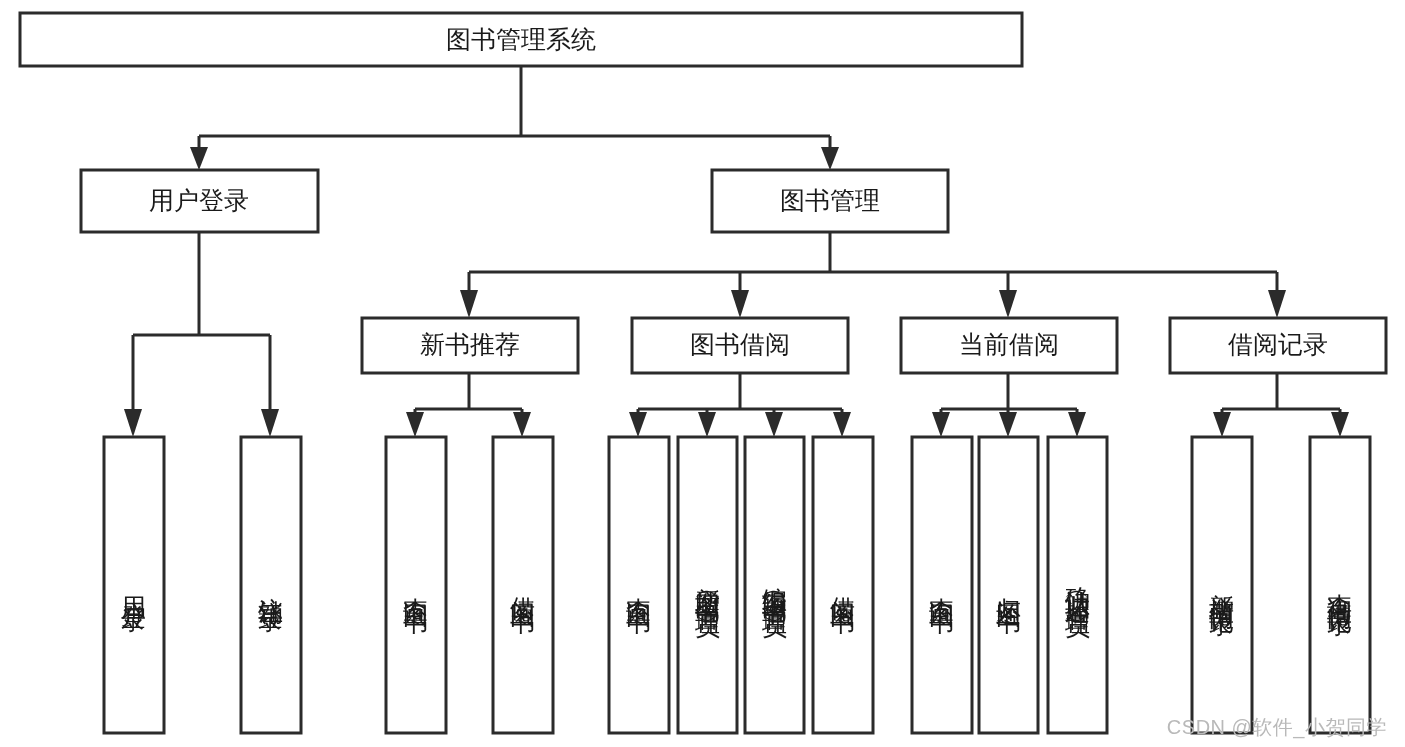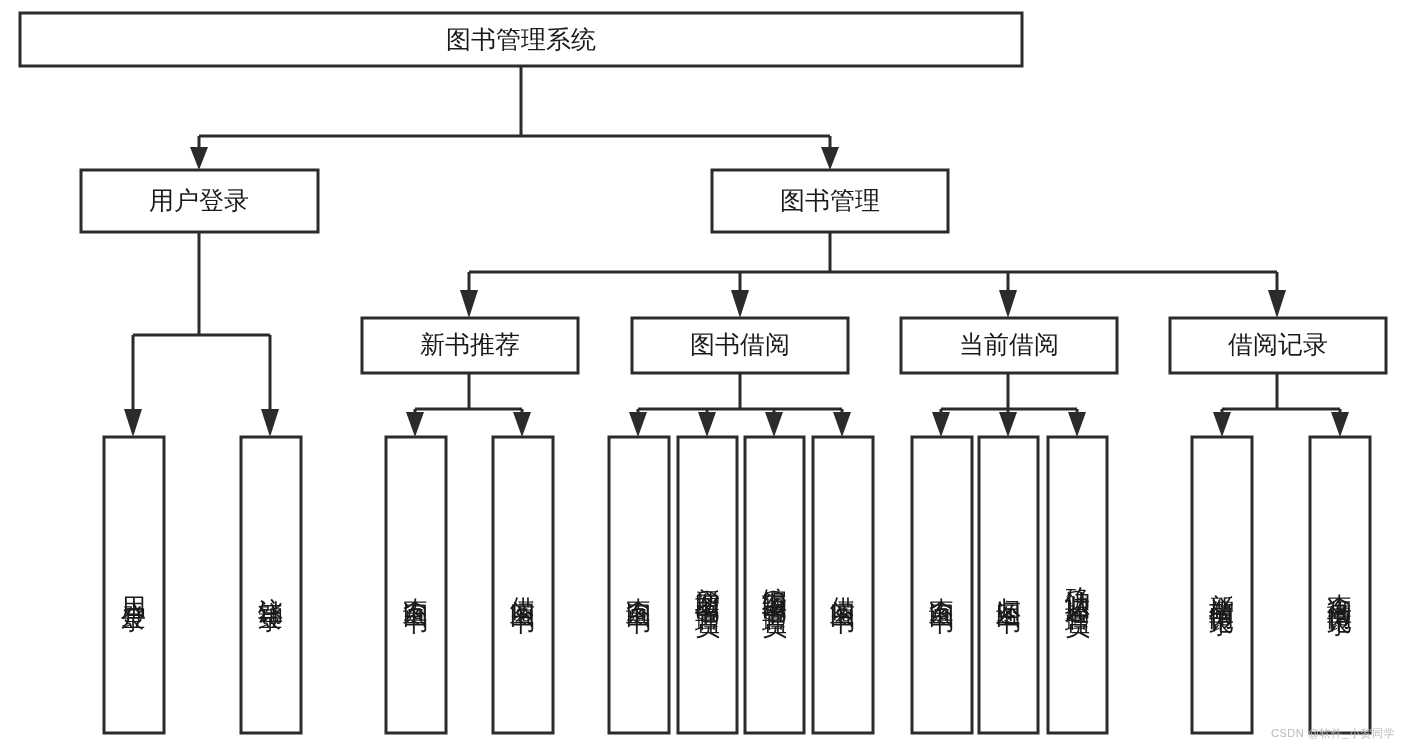--- a/index.html
+++ b/index.html
@@ -16,23 +16,23 @@
   }
   .vlabel{
     font-family:"Liberation Sans","DejaVu Sans",sans-serif;
     fill:#1a1a1a;font-size:25px;text-anchor:middle;
     writing-mode:vertical-rl;glyph-orientation-vertical:0;
     letter-spacing:4px;
   }
   .connector{stroke:#2b2b2b;stroke-width:3;fill:none;stroke-linecap:butt;}
   .arrowhead{fill:#2b2b2b;stroke:none;}
   .watermark{
-    position:absolute;right:10px;bottom:6px;
-    font-family:"Liberation Sans","DejaVu Sans",sans-serif;
-    font-size:11px;color:#b9b9b9;letter-spacing:0.5px;
+    position:absolute;right:18px;bottom:6px;
+    font-family:"Liberation Sans","DejaVu Sans",sans-serif;
+    font-size:20px;color:#b9b9b9;letter-spacing:0.5px;
     white-space:nowrap;pointer-events:none;
   }
 </style>
 </head>
 <body>
 
 <svg id="diagram" viewBox="0 0 1405 747" xmlns="http://www.w3.org/2000/svg">
 
   <defs>
     

